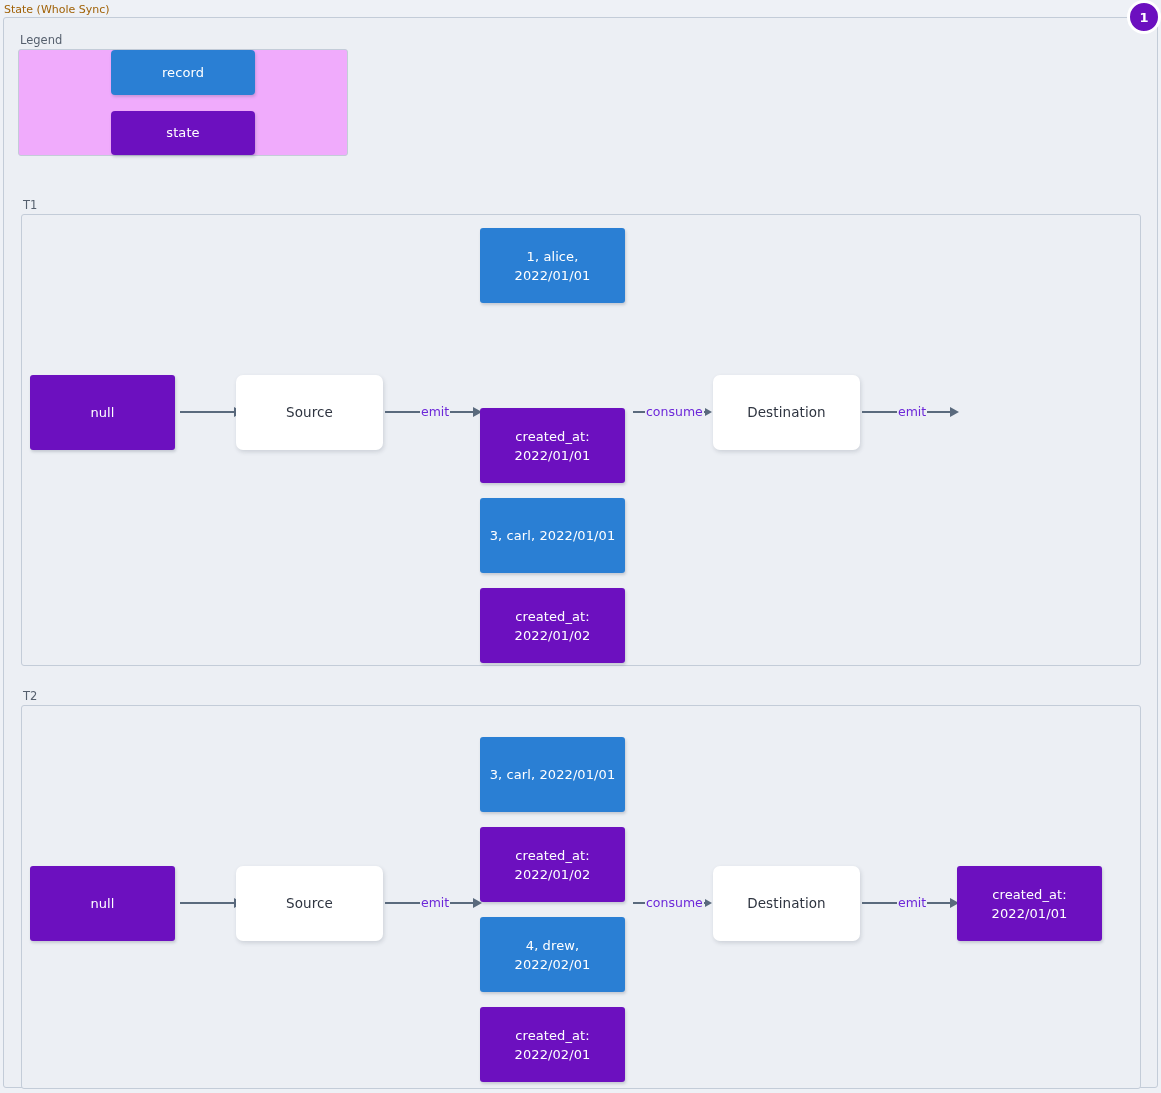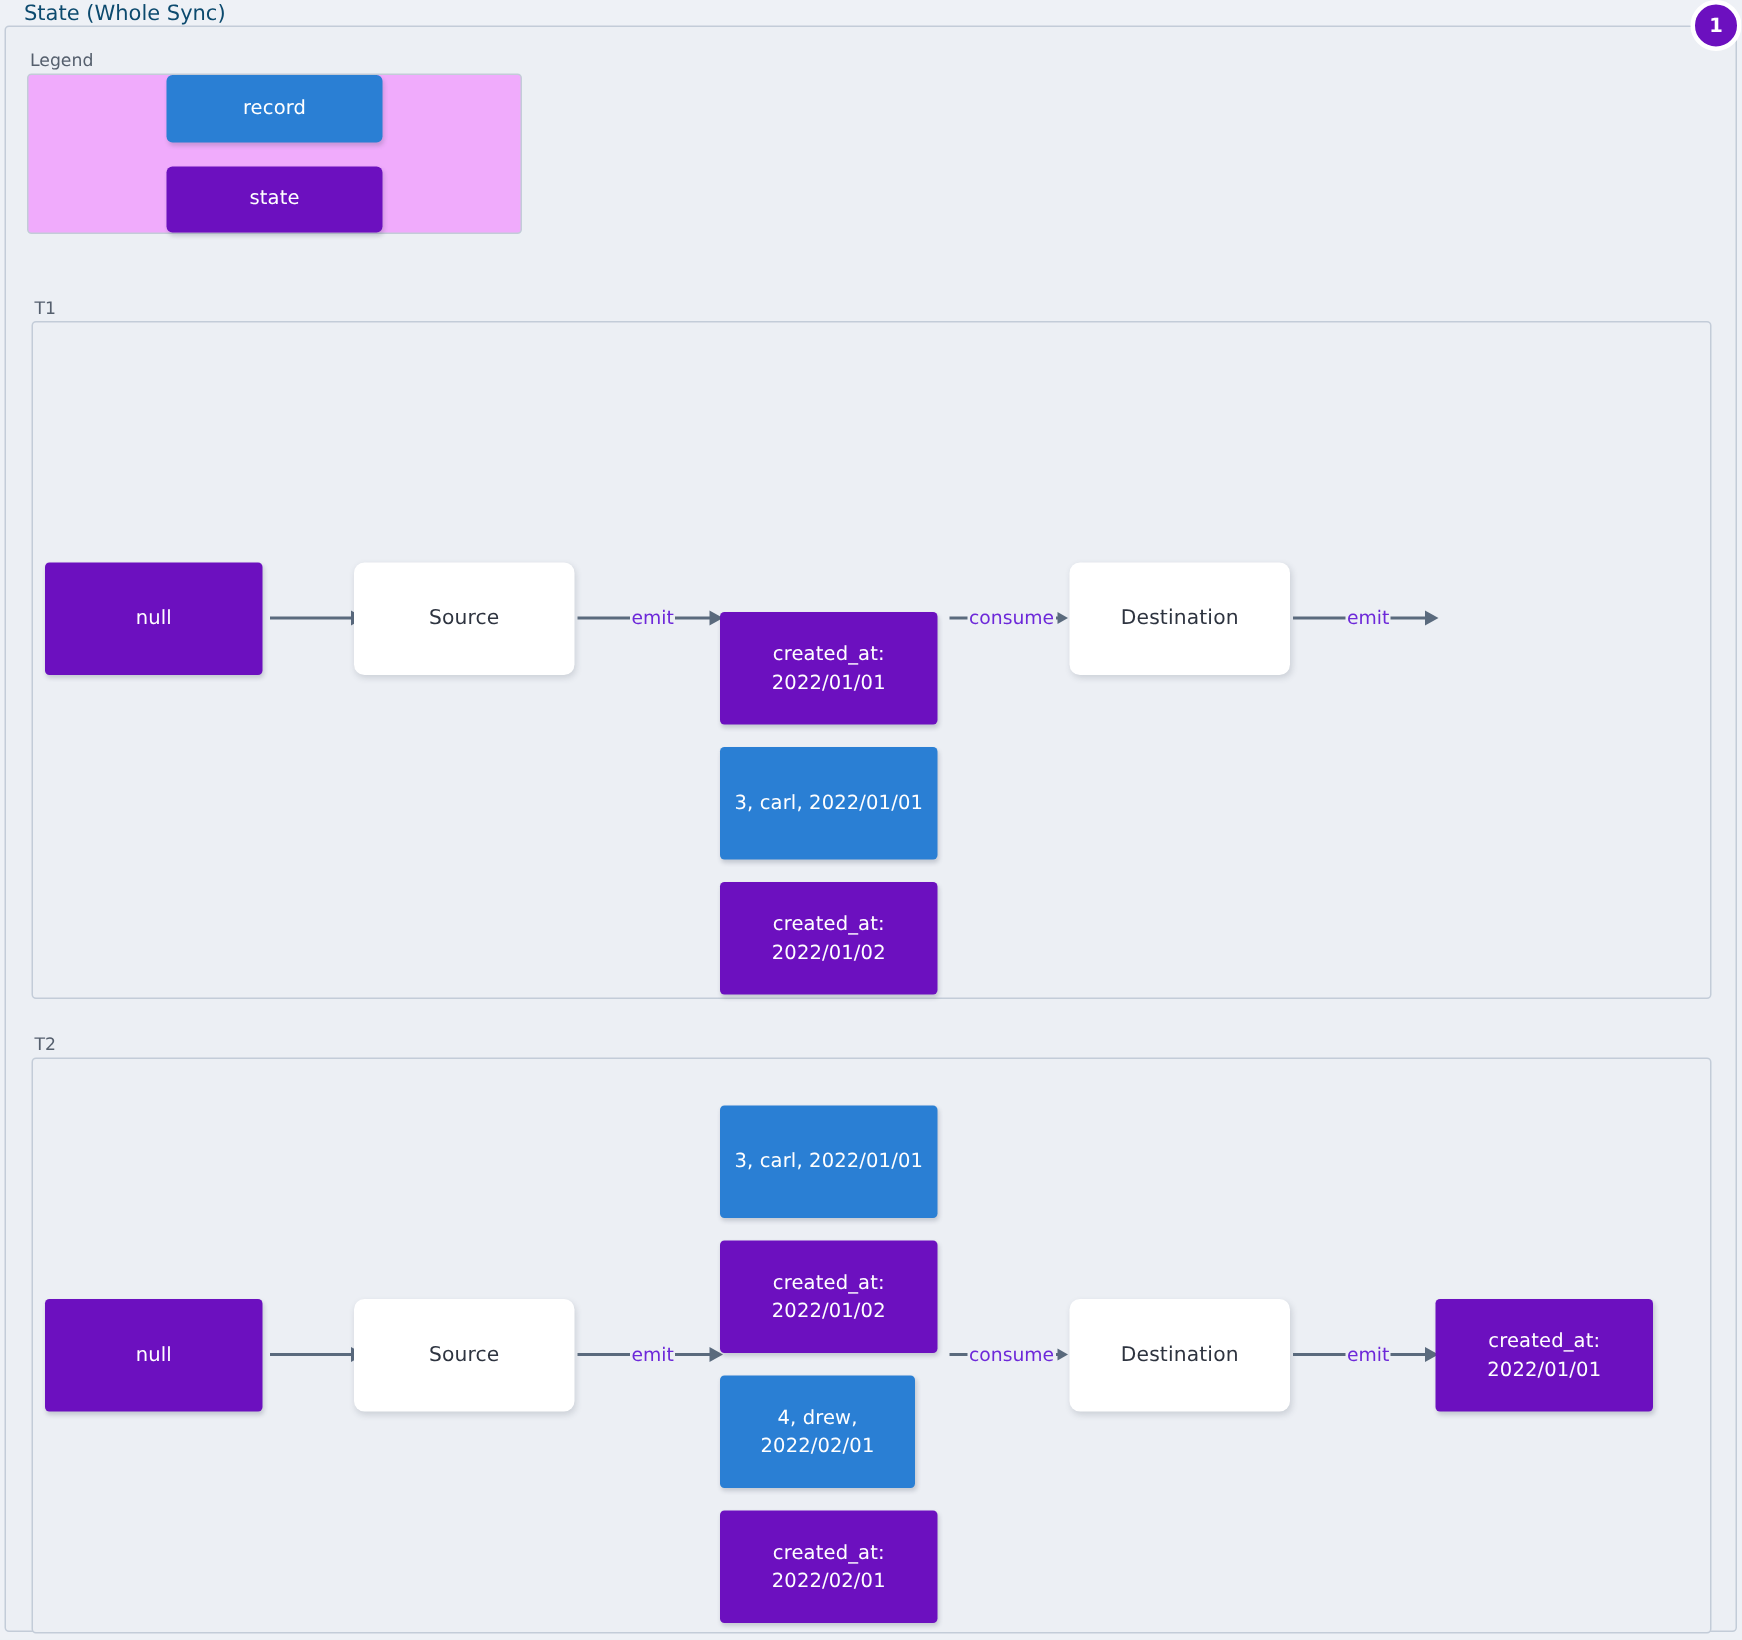--- a/index.html
+++ b/index.html
@@ -172,24 +172,24 @@
     align-items: center;
     justify-content: center;
     border: 3px solid #ffffff;
     box-sizing: border-box;
     z-index: 50;
   }
 
   
   #page-title {
     position: absolute;
-    left: 16px;
+    left: 4px;
     top: 2px;
-    font-size: 14px;
-    color: #0c4a6e;
+    font-size: 11px;
+    color: #a16207;
     line-height: 15px;
   }
 </style>
 </head>
 <body>
 
 <div id="canvas">
 
   <div id="page-title">State (Whole Sync)</div>
 
@@ -217,20 +217,21 @@
 
       <div class="node plain" style="left:214px; top:160px; width:147px; height:75px;">Source</div>
 
       <div class="arrow" style="left:363px; top:188px;">
         <span class="seg" style="width:35px;"></span>
         <span class="lbl">emit</span>
         <span class="seg" style="width:24px;"></span>
         <span class="head"></span>
       </div>
 
+      <div class="node record" style="left:458px; top:13px;   width:145px; height:75px;">1, alice, 2022/01/01</div>
       <div class="node state" style="left:458px; top:193px;  width:145px; height:75px;">created_at:
 2022/01/01</div>
       <div class="node record" style="left:458px; top:283px;  width:145px; height:75px;">3, carl, 2022/01/01</div>
       <div class="node state" style="left:458px; top:373px;  width:145px; height:75px;">created_at:
 2022/01/02</div>
 
       <div class="arrow" style="left:611px; top:188px;">
         <span class="seg" style="width:12px;"></span>
         <span class="lbl">consume</span>
         <span class="seg" style="width:2px;"></span>
@@ -262,21 +263,21 @@
       <div class="arrow" style="left:363px; top:188px;">
         <span class="seg" style="width:35px;"></span>
         <span class="lbl">emit</span>
         <span class="seg" style="width:24px;"></span>
         <span class="head"></span>
       </div>
 
       <div class="node record" style="left:458px; top:31px;  width:145px; height:75px;">3, carl, 2022/01/01</div>
       <div class="node state" style="left:458px; top:121px; width:145px; height:75px;">created_at:
 2022/01/02</div>
-      <div class="node record" style="left:458px; top:211px; width:130px; height:75px;">4, drew, 2022/02/01</div>
+      <div class="node record" style="left:458px; top:211px; width:145px; height:75px;">4, drew, 2022/02/01</div>
       <div class="node state" style="left:458px; top:301px; width:145px; height:75px;">created_at:
 2022/02/01</div>
 
       <div class="arrow" style="left:611px; top:188px;">
         <span class="seg" style="width:12px;"></span>
         <span class="lbl">consume</span>
         <span class="seg" style="width:2px;"></span>
         <span class="head small"></span>
       </div>
 

